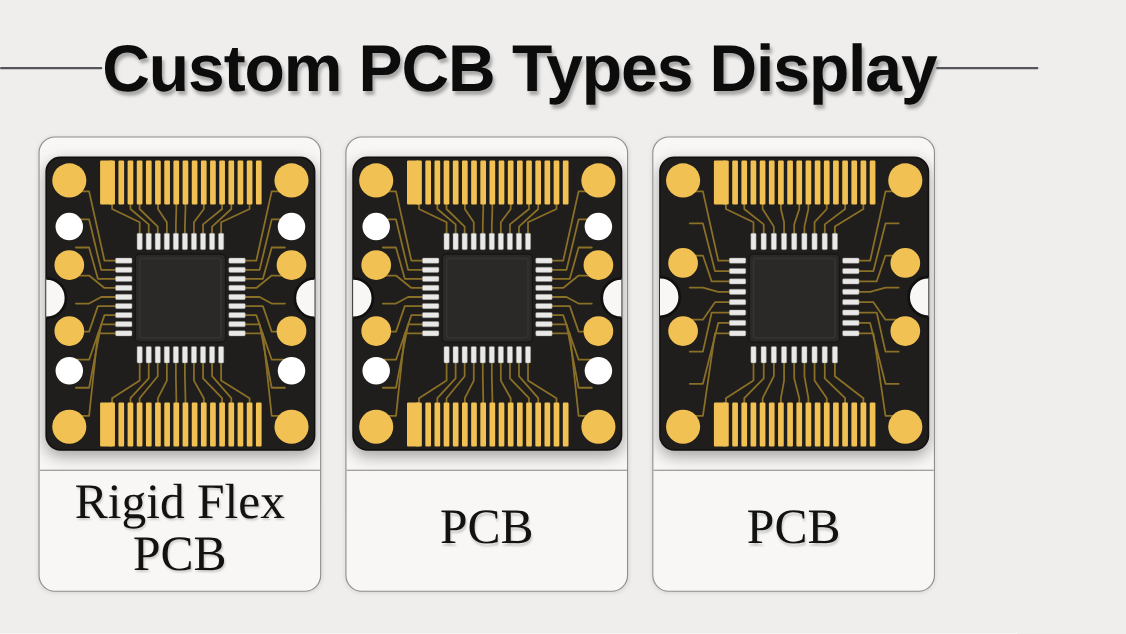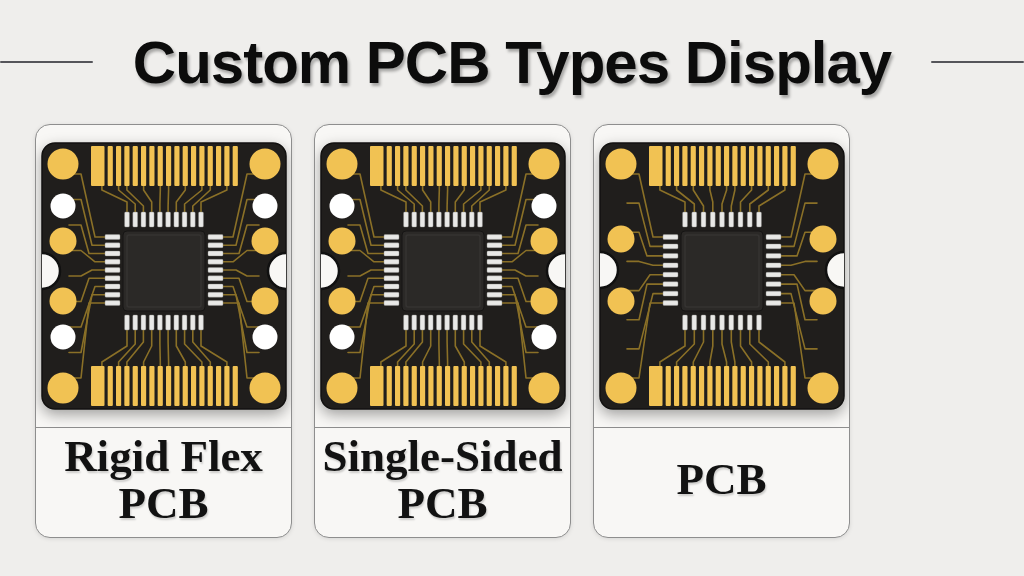--- a/index.html
+++ b/index.html
@@ -1,29 +1,29 @@
 <!DOCTYPE html>
 <html><head>
 <meta charset="utf-8">
 <style>
   html,body{margin:0;padding:0;}
   body{width:1024px;height:576px;overflow:hidden;font-family:"Liberation Sans",sans-serif;}
   .page{position:relative;width:1024px;height:576px;background:#efeeec;}
 
   
-  .header{height:124px;display:flex;align-items:center;justify-content:space-between;gap:24px;}
+  .header{height:124px;display:flex;align-items:center;justify-content:flex-start;}
   .rule{width:93px;height:2px;background:#55555a;border-radius:1px;}
   .title{margin:0;font-size:60px;font-weight:bold;letter-spacing:-1px;color:#0c0c0c;
          white-space:nowrap;text-shadow:2px 3px 3px rgba(0,0,0,0.30);}
 
   
   .cards{display:flex;gap:22px;padding:0 35px;}
   .card{width:257px;height:414px;box-sizing:border-box;background:#f8f7f5;
         border:1.6px solid #8e8e8e;border-radius:15px;overflow:hidden;
-        display:flex;flex-direction:column;box-shadow:0 1px 4px rgba(0,0,0,0.10);font-weight:bold;}
+        display:flex;flex-direction:column;box-shadow:0 1px 4px rgba(0,0,0,0.10);}
   .card-image{height:302px;display:flex;align-items:center;justify-content:center;}
   svg.pcb{width:250px;height:272px;filter:drop-shadow(0 5px 7px rgba(0,0,0,0.35));}
   .card-label{flex:1;border-top:1.6px solid #8e8e8e;display:flex;flex-direction:column;
               align-items:center;justify-content:center;text-align:center;
               font-family:"Liberation Serif",serif;font-size:45px;line-height:1.03;
               color:#121212;text-shadow:1px 2px 2px rgba(0,0,0,0.18);padding-bottom:6px;}
 </style>
 </head>
 <body>
 
@@ -335,21 +335,20 @@
               <rect x="169" y="119.35" width="15" height="4.8" rx="1"></rect>
               <rect x="169" y="127.60" width="15" height="4.8" rx="1"></rect>
               <rect x="169" y="135.85" width="15" height="4.8" rx="1"></rect>
               <rect x="169" y="144.10" width="15" height="4.8" rx="1"></rect>
               <rect x="169" y="152.35" width="15" height="4.8" rx="1"></rect>
               <rect x="169" y="160.60" width="15" height="4.8" rx="1"></rect>
             </g>
           </svg>
       </div>
       <div class="card-label">
-        <div>Single-Sided</div>
         <div>PCB</div>
       </div>
     </section>
 
     <section class="card">
       <div class="card-image">
         <svg class="pcb" viewBox="0 0 250 272">
             <defs>
               <clipPath id="bclip2">
                 <rect x="3" y="3" width="244" height="266" rx="13"></rect>

